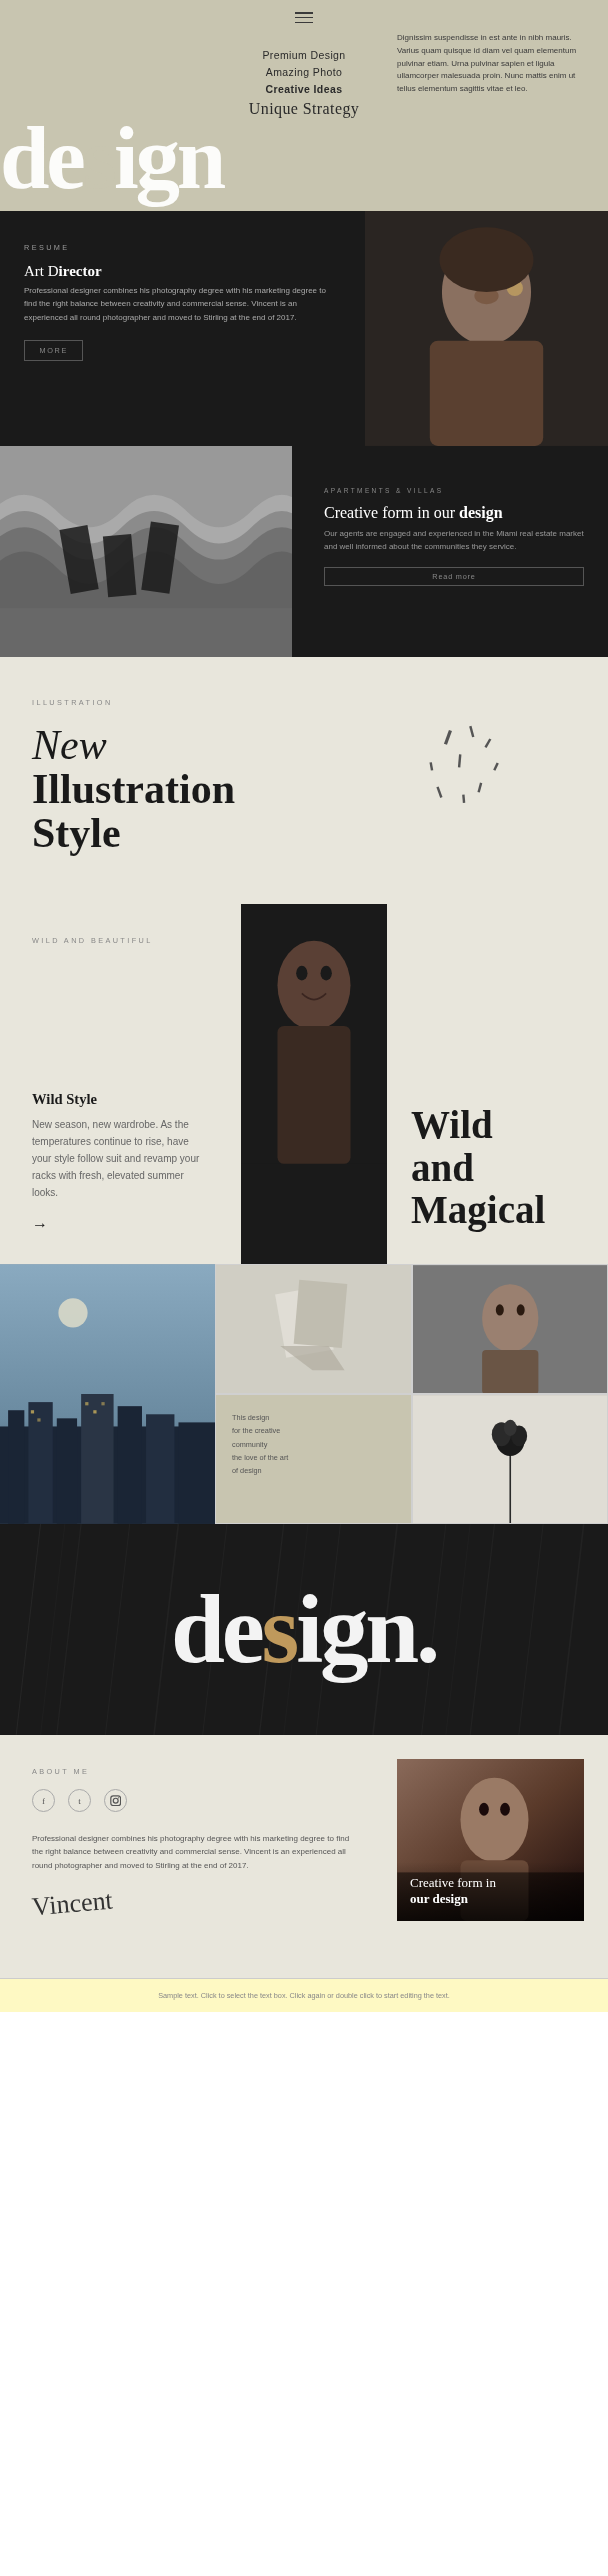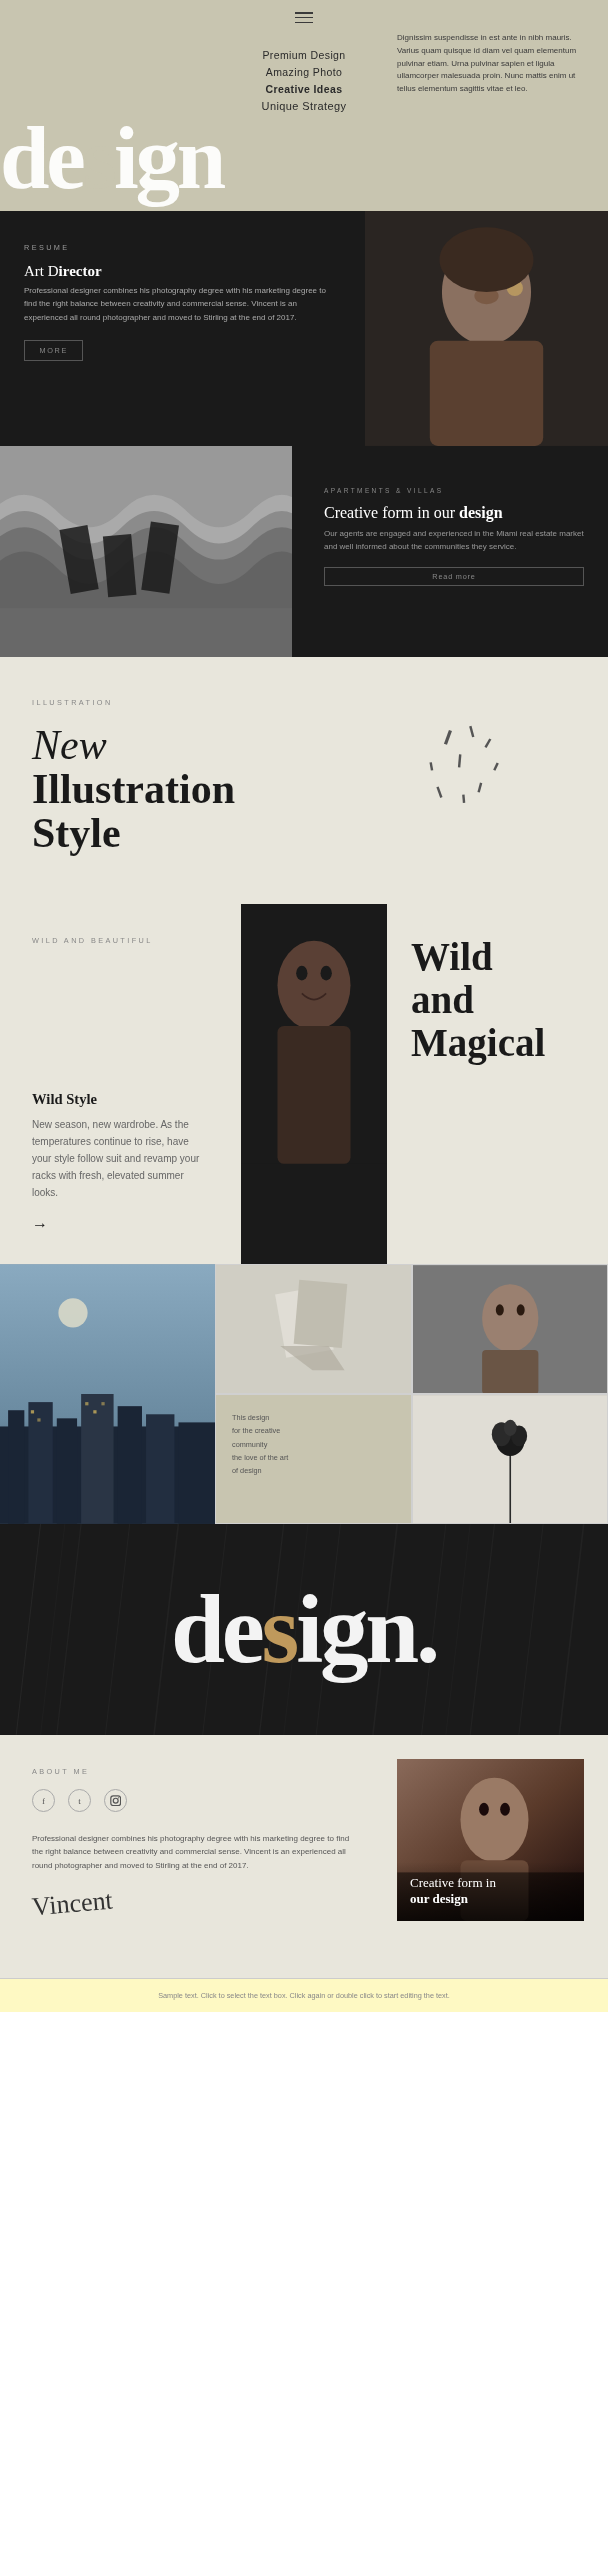--- a/index.html
+++ b/index.html
@@ -250,21 +250,21 @@
       width: 146px;
       background: #1a1a1a;
       overflow: hidden;
       position: relative;
     }
     .wild-right {
       flex: 1;
       padding: 32px 24px 32px 24px;
       display: flex;
       flex-direction: column;
-      justify-content: flex-start;
+      justify-content: flex-end;
     }
     .wild-right h2 {
       font-size: 39px;
       font-weight: 900;
       color: #1a1a1a;
       line-height: 1.1;
     }
 
     
     .photo-grid {
@@ -416,21 +416,21 @@
 <section class="hero">
   <div class="hamburger">
     <span></span>
     <span></span>
     <span></span>
   </div>
   <div class="hero-menu">
     <div style="font-family:Arial,sans-serif; font-size:10.5px;">Premium Design</div>
     <div style="font-family:Arial,sans-serif; font-size:10.5px;">Amazing Photo</div>
     <div style="font-family:Arial,sans-serif; font-size:10.5px; font-weight:bold;">Creative Ideas</div>
-    <div style="font-family:Liberation Sans, sans-serif; font-size:11px;">Unique Strategy</div>
+    <div style="font-family:Liberation Serif, serif; font-size:16px;">Unique Strategy</div>
   </div>
   <div class="hero-left">
     <div class="hero-design-word">
       de<span class="s-accent">s</span>ign
     </div>
   </div>
   <div class="hero-right">
     <p>Dignissim suspendisse in est ante in nibh mauris. Varius quam quisque id diam vel quam elementum pulvinar etiam. Urna pulvinar sapien et ligula ullamcorper malesuada proin. Nunc mattis enim ut tellus elementum sagittis vitae et leo.</p>
   </div>
 </section>

